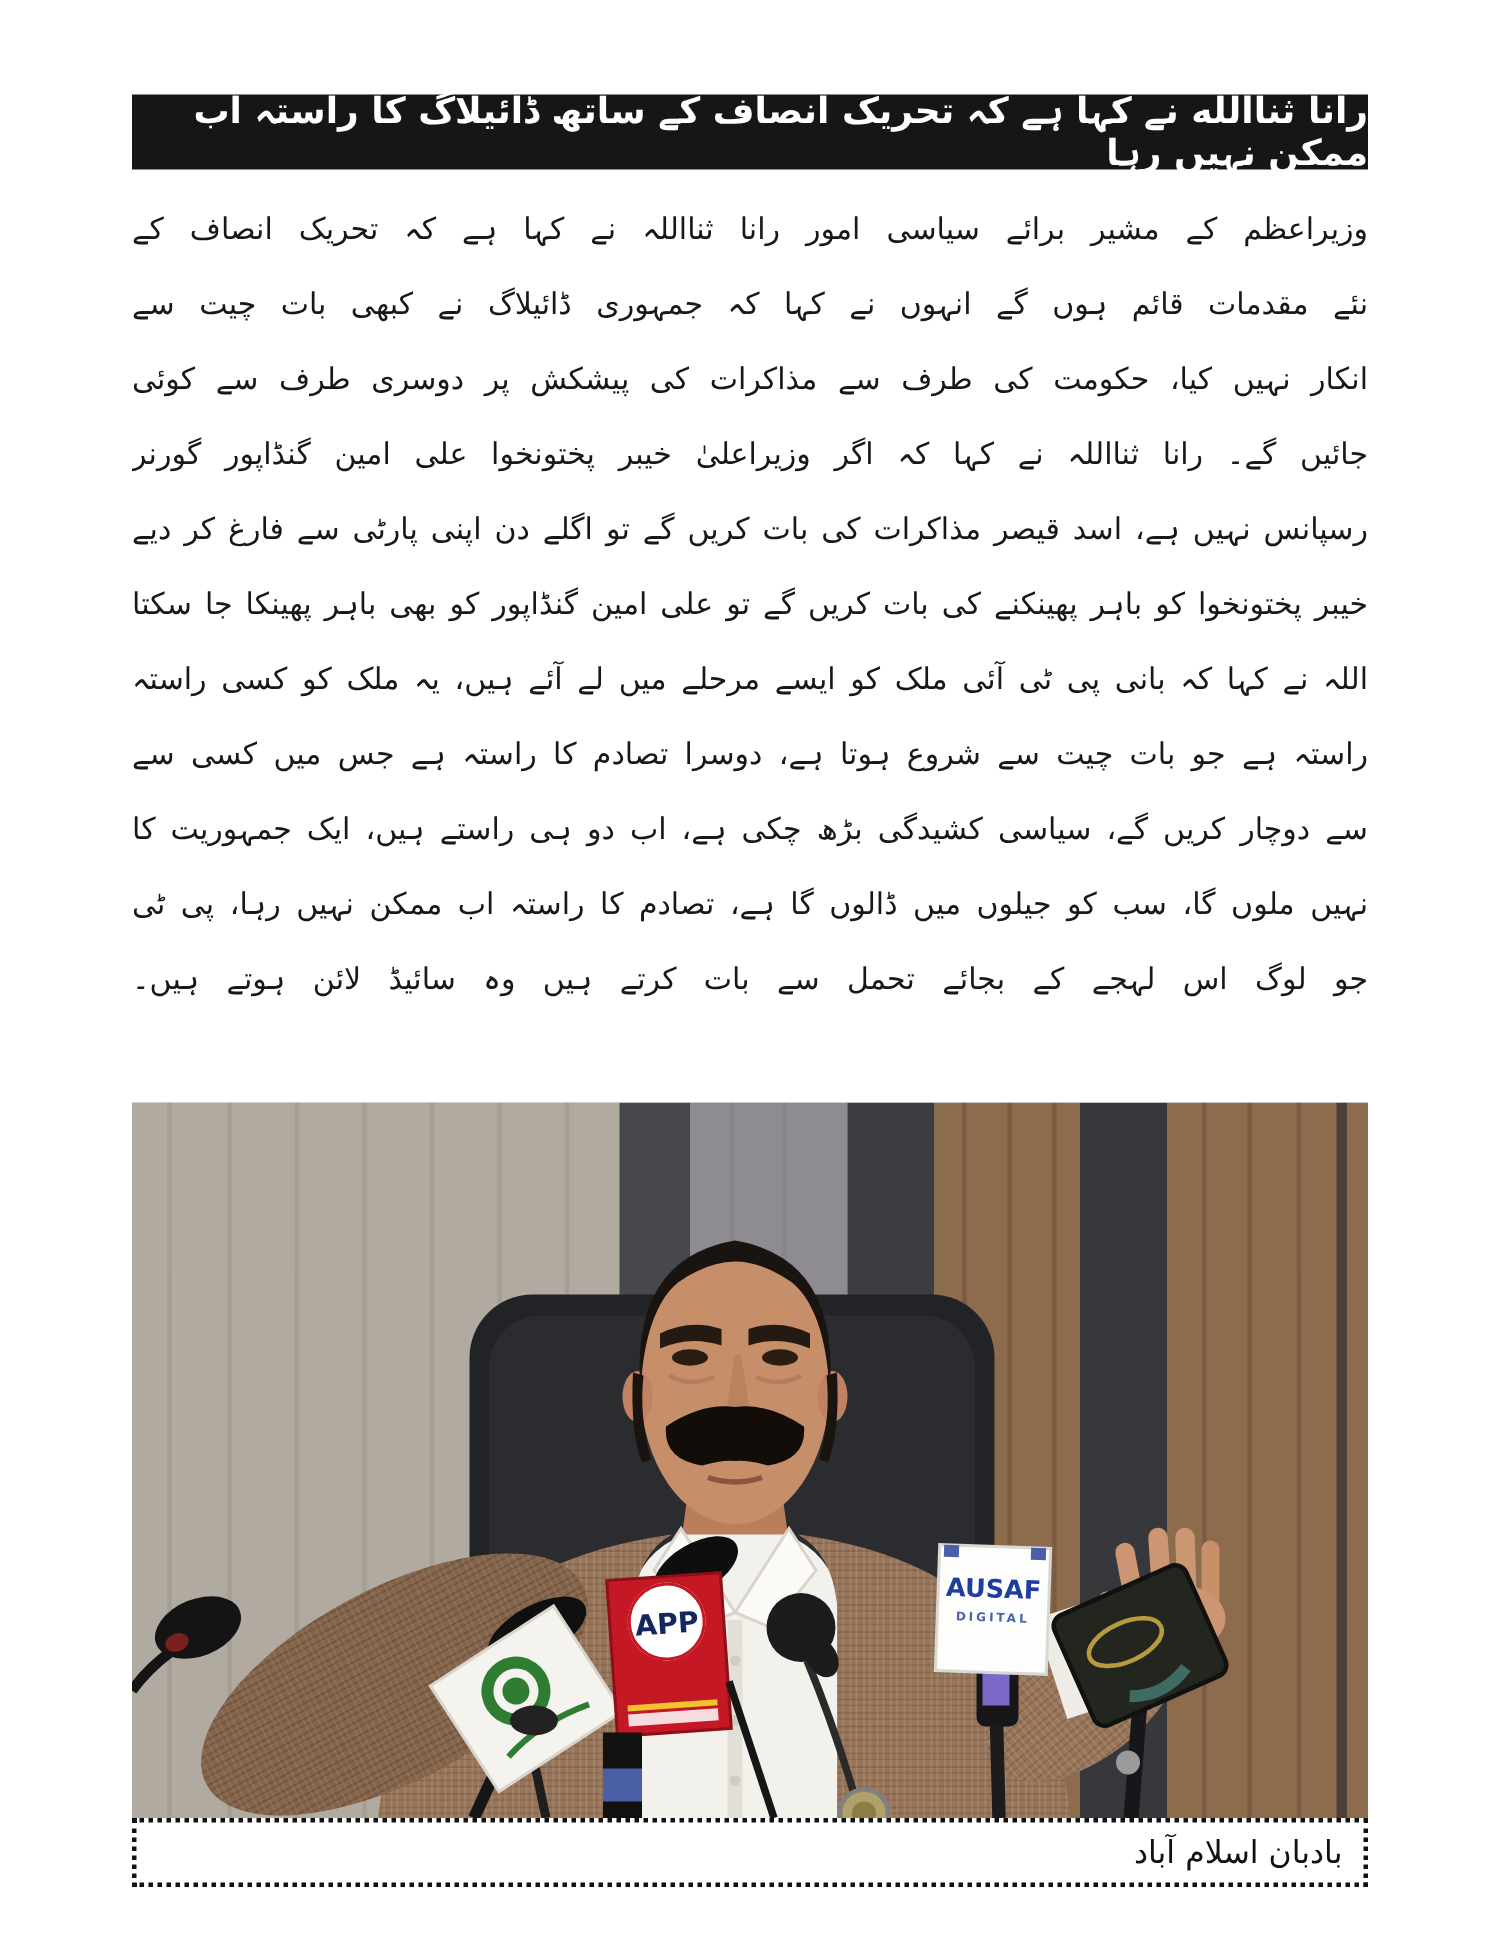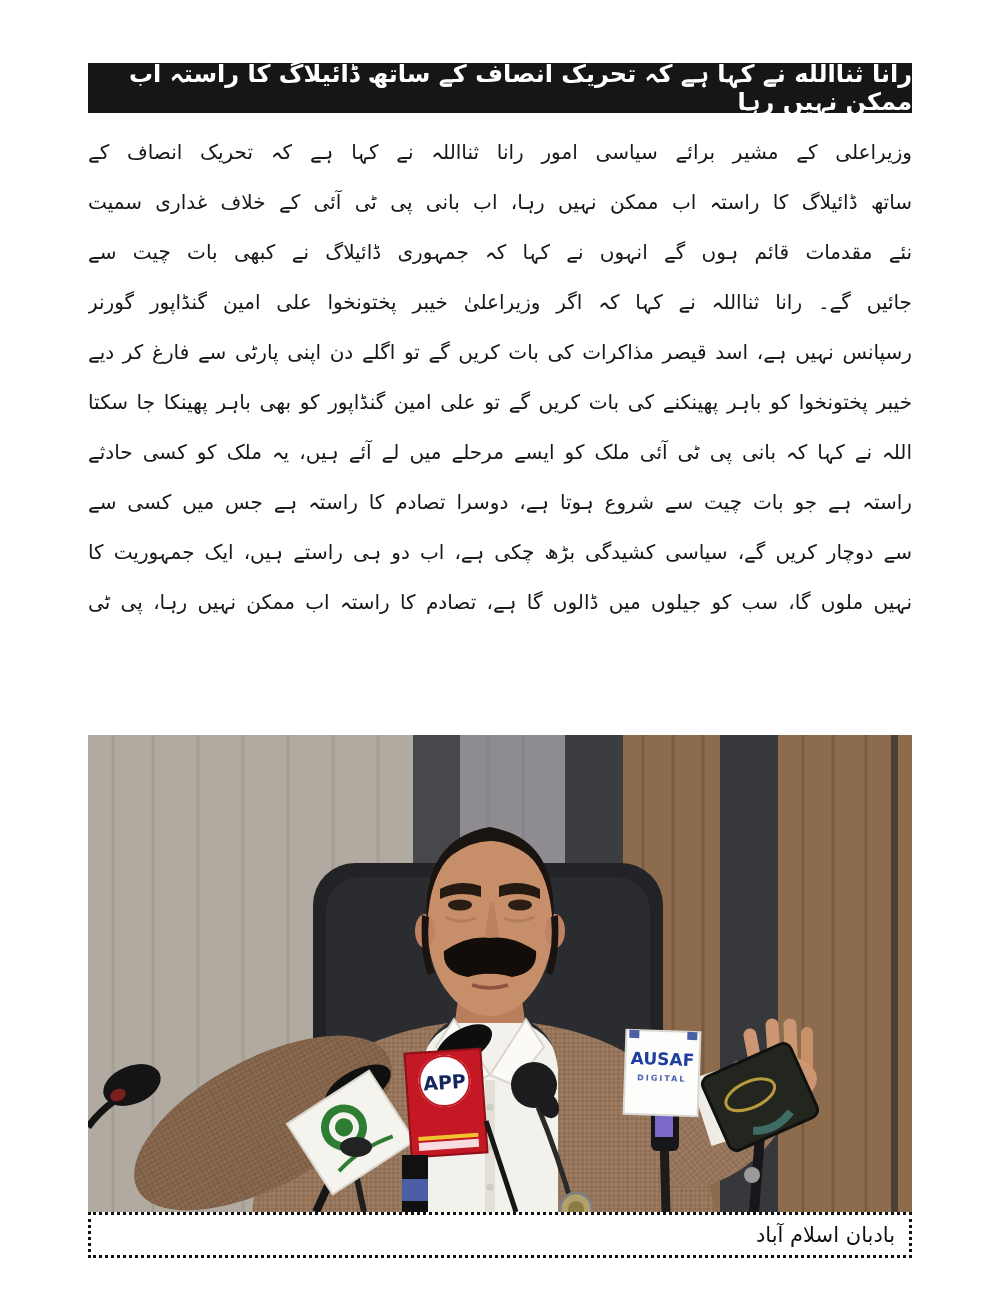--- a/index.html
+++ b/index.html
@@ -41,30 +41,31 @@
 </head>
 <body>
 
 <div class="page">
 
   <div class="headline">
     <span>رانا ثناالله نے کہا ہے کہ تحریک انصاف کے ساتھ ڈائیلاگ کا راستہ اب ممکن نہیں رہا</span>
   </div>
 
   <div class="article">
-      <div class="bodyline">وزیراعلی کے مشیر برائے سیاسی امور رانا ثنااللہ نے کہا ہے کہ تحریک انصاف کے</div>
-      <div class="bodyline">ساتھ ڈائیلاگ کا راستہ اب ممکن نہیں رہا، اب بانی پی ٹی آئی کے خلاف غداری سمیت</div>
+      <div class="bodyline">وزیراعظم کے مشیر برائے سیاسی امور رانا ثنااللہ نے کہا ہے کہ تحریک انصاف کے</div>
       <div class="bodyline">نئے مقدمات قائم ہوں گے انہوں نے کہا کہ جمہوری ڈائیلاگ نے کبھی بات چیت سے</div>
+      <div class="bodyline">انکار نہیں کیا، حکومت کی طرف سے مذاکرات کی پیشکش پر دوسری طرف سے کوئی</div>
       <div class="bodyline">جائیں گے۔ رانا ثنااللہ نے کہا کہ اگر وزیراعلیٰ خیبر پختونخوا علی امین گنڈاپور گورنر</div>
       <div class="bodyline">رسپانس نہیں ہے، اسد قیصر مذاکرات کی بات کریں گے تو اگلے دن اپنی پارٹی سے فارغ کر دیے</div>
       <div class="bodyline">خیبر پختونخوا کو باہر پھینکنے کی بات کریں گے تو علی امین گنڈاپور کو بھی باہر پھینکا جا سکتا ہے۔ رانا ثنا</div>
-      <div class="bodyline">اللہ نے کہا کہ بانی پی ٹی آئی ملک کو ایسے مرحلے میں لے آئے ہیں، یہ ملک کو کسی حادثے</div>
+      <div class="bodyline">اللہ نے کہا کہ بانی پی ٹی آئی ملک کو ایسے مرحلے میں لے آئے ہیں، یہ ملک کو کسی راستہ</div>
       <div class="bodyline">راستہ ہے جو بات چیت سے شروع ہوتا ہے، دوسرا تصادم کا راستہ ہے جس میں کسی سے</div>
       <div class="bodyline">سے دوچار کریں گے، سیاسی کشیدگی بڑھ چکی ہے، اب دو ہی راستے ہیں، ایک جمہوریت کا</div>
       <div class="bodyline">نہیں ملوں گا، سب کو جیلوں میں ڈالوں گا ہے، تصادم کا راستہ اب ممکن نہیں رہا، پی ٹی آئی میں</div>
+      <div class="bodyline">جو لوگ اس لہجے کے بجائے تحمل سے بات کرتے ہیں وہ سائیڈ لائن ہوتے ہیں۔</div>
     </div>
 
   <figure class="photo">
     <svg width="824" height="477" viewBox="0 0 824 477" xmlns="http://www.w3.org/2000/svg">
       <defs>
         <pattern id="tweed" width="9" height="9" patternUnits="userSpaceOnUse">
           <rect width="9" height="9" fill="#97755a"></rect>
           <path d="M0 2 H9 M0 6 H9" stroke="#5f402a" stroke-width="1" opacity="0.35"></path>
           <path d="M2 0 V9 M6 0 V9" stroke="#e7d6c0" stroke-width="1" opacity="0.18"></path>
         </pattern>

